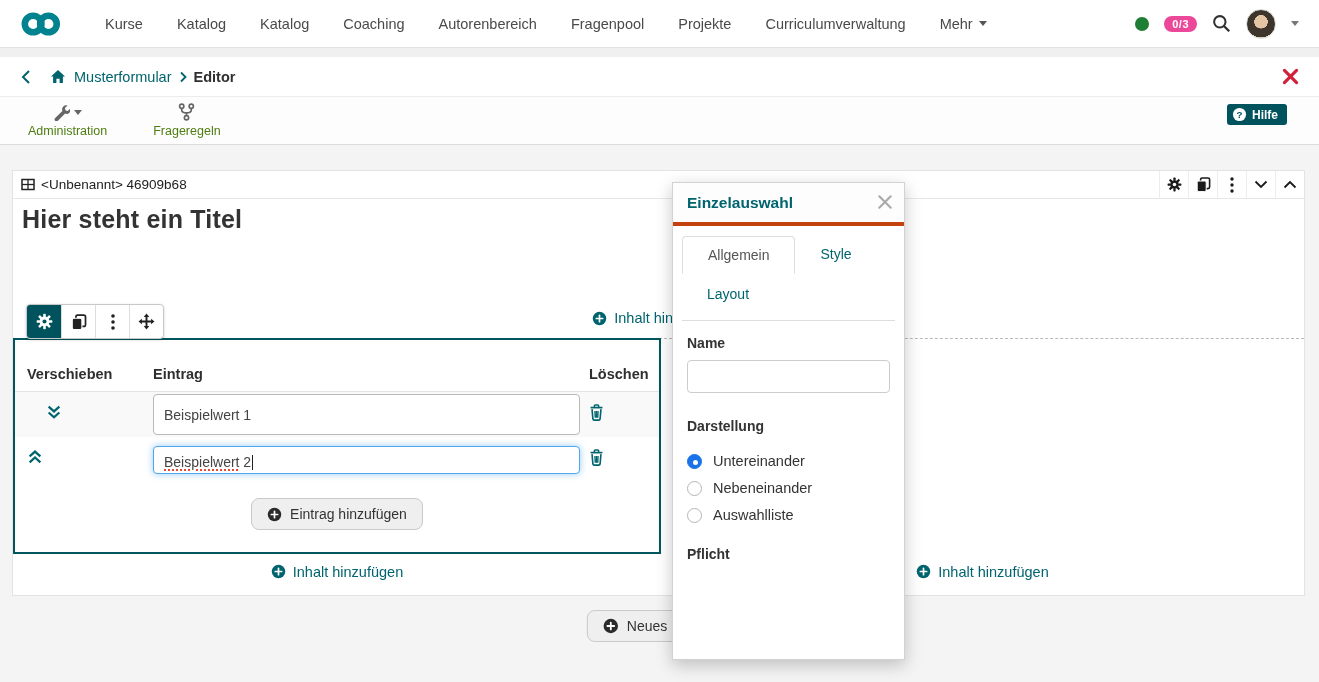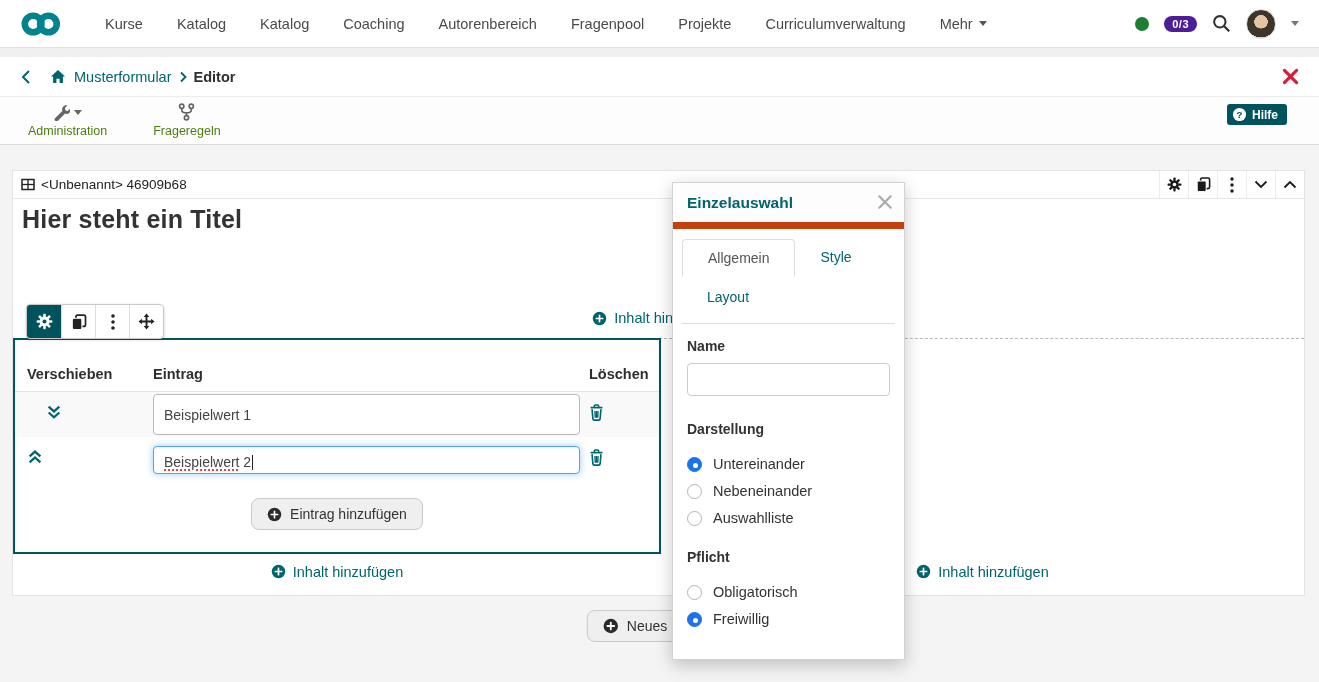--- a/index.html
+++ b/index.html
@@ -25,21 +25,21 @@
   }
   .nav-more { display:inline-flex; align-items:center; gap:6px; }
   .caret {
     display:inline-block; width:0; height:0;
     border-left:4px solid transparent; border-right:4px solid transparent;
     border-top:5px solid #555;
   }
   .topnav-right { margin-left:auto; display:flex; align-items:center; gap:15px; }
   .presence-dot { width:14px; height:14px; border-radius:50%; background:#1e7e34; }
   .count-badge {
-    background:#4c1d95; color:#fff; font-size:11px; font-weight:bold;
+    background:#ec4899; color:#fff; font-size:11px; font-weight:bold;
     padding:2px 8px; border-radius:9px; letter-spacing:.5px;
   }
   .search-btn { color:#2f2f2f; }
   .avatar {
     width:30px; height:30px; border-radius:50%;
     background:
       radial-gradient(circle at 50% 42%, #e3c4a3 0 31%, #3d342c 32% 72%, #d7d2c4 73% 100%);
     border:1px solid #ddd;
   }
   .avatar-caret { border-top-color:#777; }
@@ -160,21 +160,21 @@
 
   .new-layout { position:absolute; top:464px; left:658px; transform:translateX(-50%); z-index:5; }
 
   
   .dialog {
     position:absolute; left:672px; top:36px; width:233px; height:478px;
     background:#fff; border:1px solid #d2d2d2; z-index:10;
     box-shadow:0 5px 16px rgba(0,0,0,.22);
   }
   .dialog-header {
-    padding:11px 14px 10px; border-bottom:7px solid #c2410c; position:relative;
+    padding:11px 14px 10px; border-bottom:4px solid #c2410c; position:relative;
     background:#fdfdfd;
   }
   .dialog-title { color:#00646e; font-size:15.5px; font-weight:bold; }
   .dialog-close { position:absolute; right:11px; top:11px; color:#aaa; cursor:pointer; background:none; border:none; }
   .tabs-zone { padding:10px 9px 0; }
   .tab-row { display:flex; }
   .tab {
     padding:10px 25px; font-size:14px; color:#00646e; cursor:pointer;
   }
   .tab.active {
@@ -536,26 +536,16 @@
           <span class="radio"></span>
           <span>Nebeneinander</span>
         </div>
         <div class="radio-row">
           <span class="radio"></span>
           <span>Auswahlliste</span>
         </div>
       </div>
 
       <div class="form-label group-label pflicht-group">Pflicht</div>
-      <div class="radio-group">
-        <div class="radio-row">
-          <span class="radio"></span>
-          <span>Obligatorisch</span>
-        </div>
-        <div class="radio-row">
-          <span class="radio checked"></span>
-          <span>Freiwillig</span>
-        </div>
-      </div>
     </div>
   </div>
 
 </div>
 
 </body></html>

